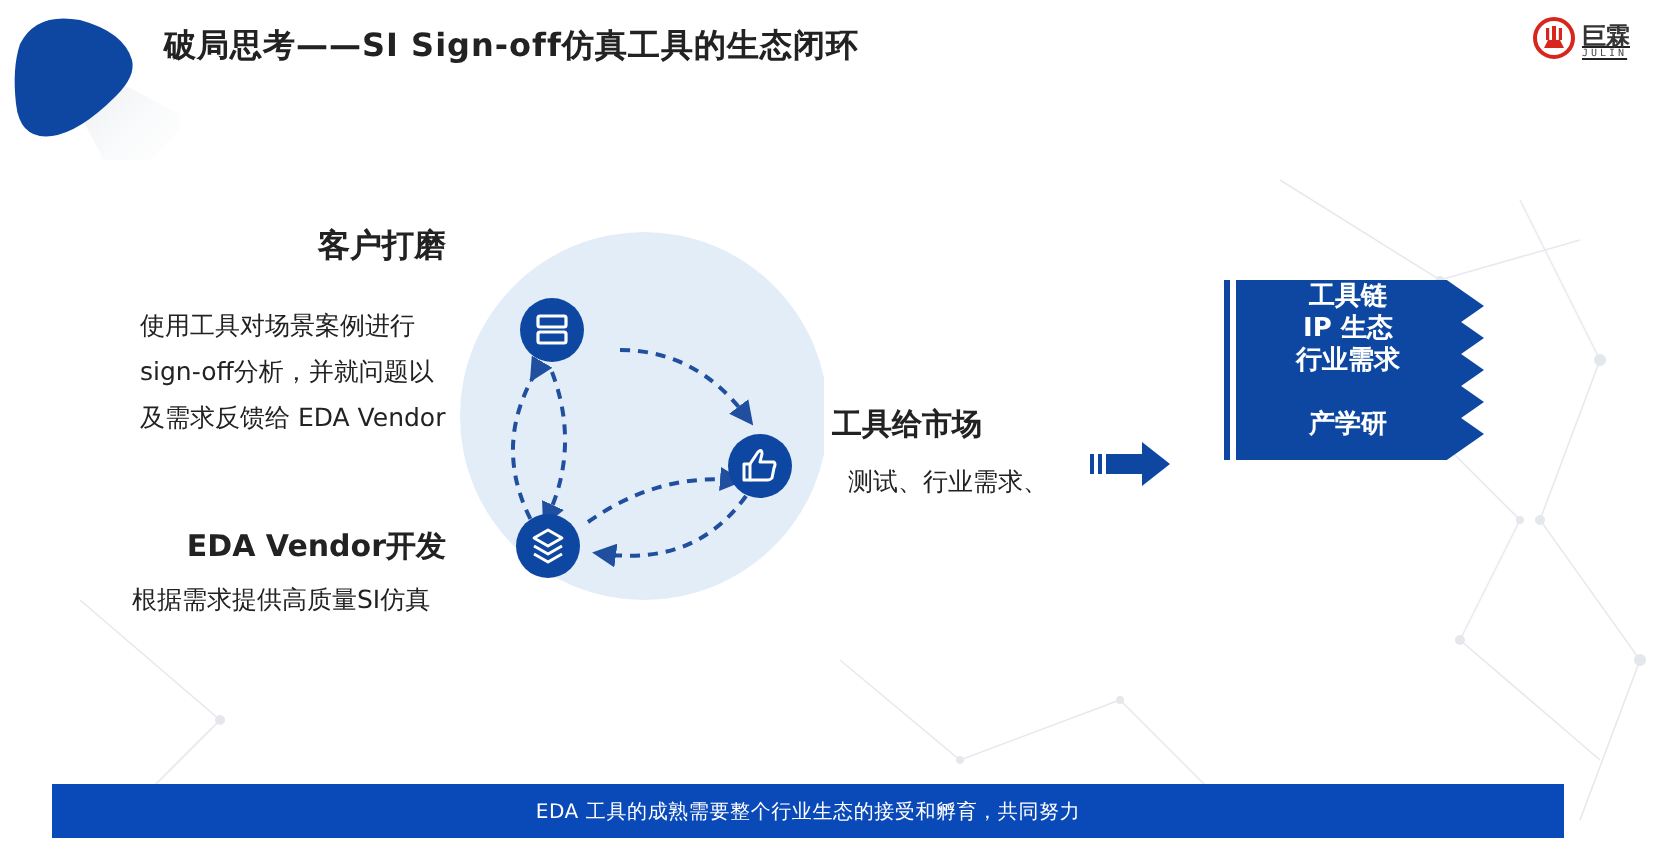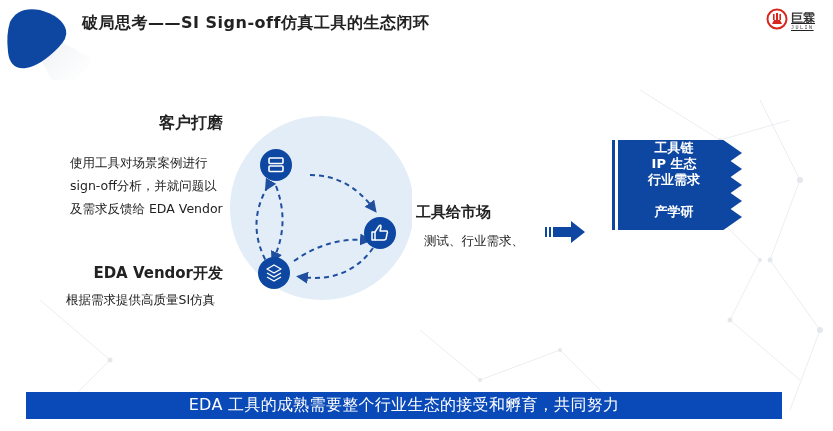--- a/index.html
+++ b/index.html
@@ -48,21 +48,21 @@
     position: absolute; left: 6px; top: 0; width: 124px; height: 26px;
     background: #0d47a1;
     clip-path: polygon(0 0, 85% 0, 100% 50%, 85% 100%, 0 100%);
   }
   .chev-label {
     position: relative; z-index: 1; width: 112px; margin-left: 6px;
     text-align: center; color: #fff; font-size: 13px; font-weight: bold; white-space: nowrap;
   }
   .footer {
     position: absolute; left: 26px; top: 392px; width: 756px; height: 27px; z-index: 2;
-    background: #0a49b8; color: #fff; font-size: 16px;
+    background: #0a49b8; color: #fff; font-size: 10px;
     display: flex; align-items: center; justify-content: center; letter-spacing: 0.3px;
   }
 </style>
 </head>
 <body>
 
 <svg class="bg-net" viewBox="0 0 833 431">
   <g stroke="#e6e9ee" stroke-width="0.8" fill="none">
     <polyline points="760,100 800,180 770,260 820,330 790,410"></polyline>
     <polyline points="700,200 760,260 730,320 800,380"></polyline>

